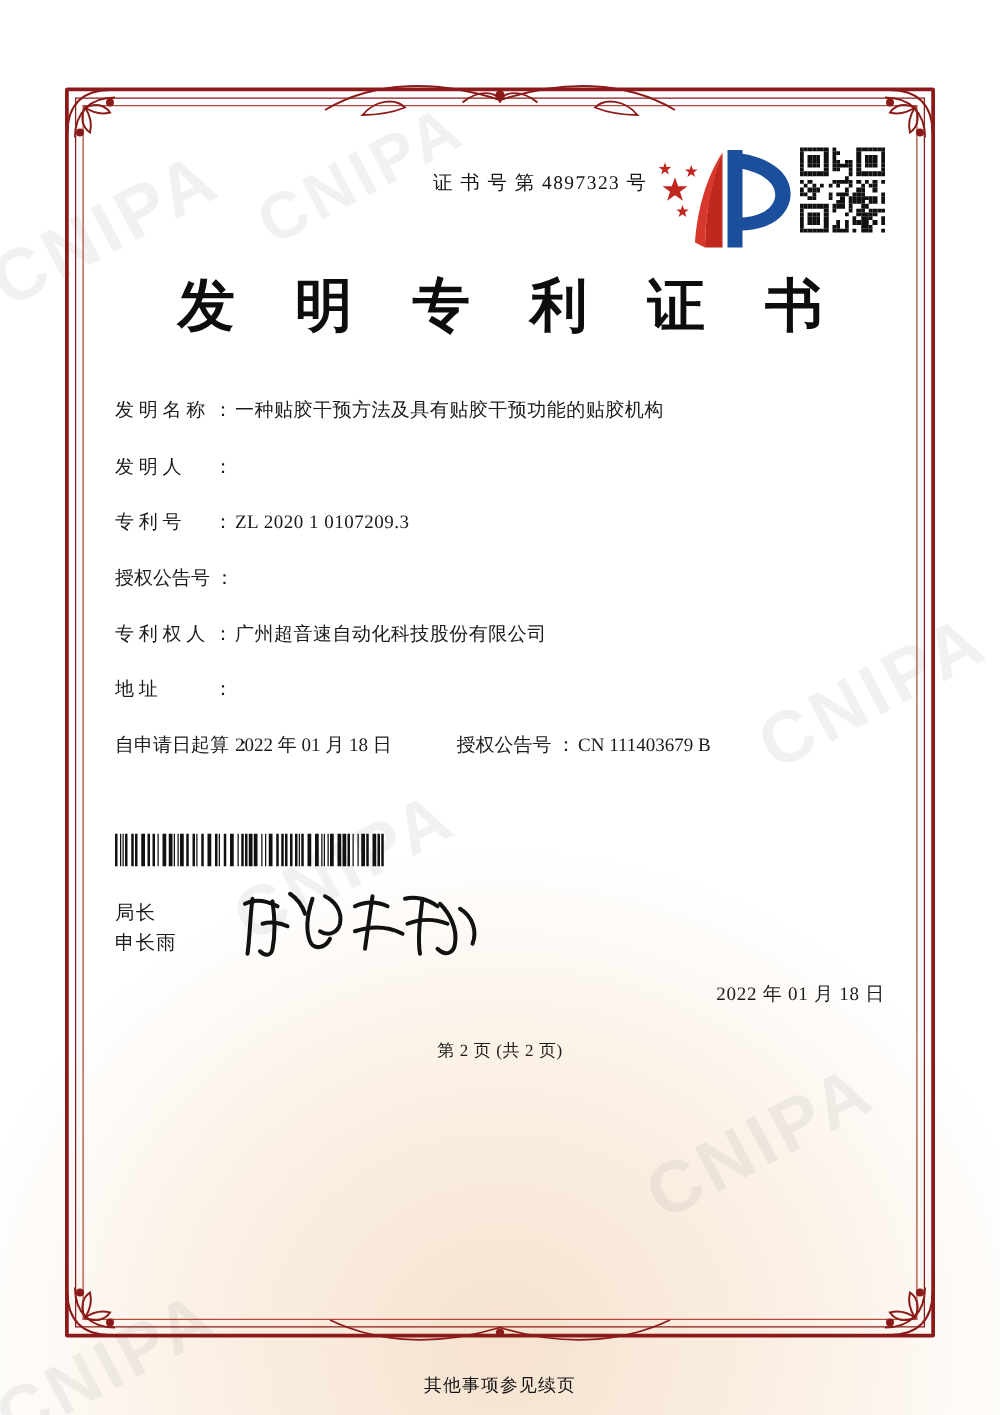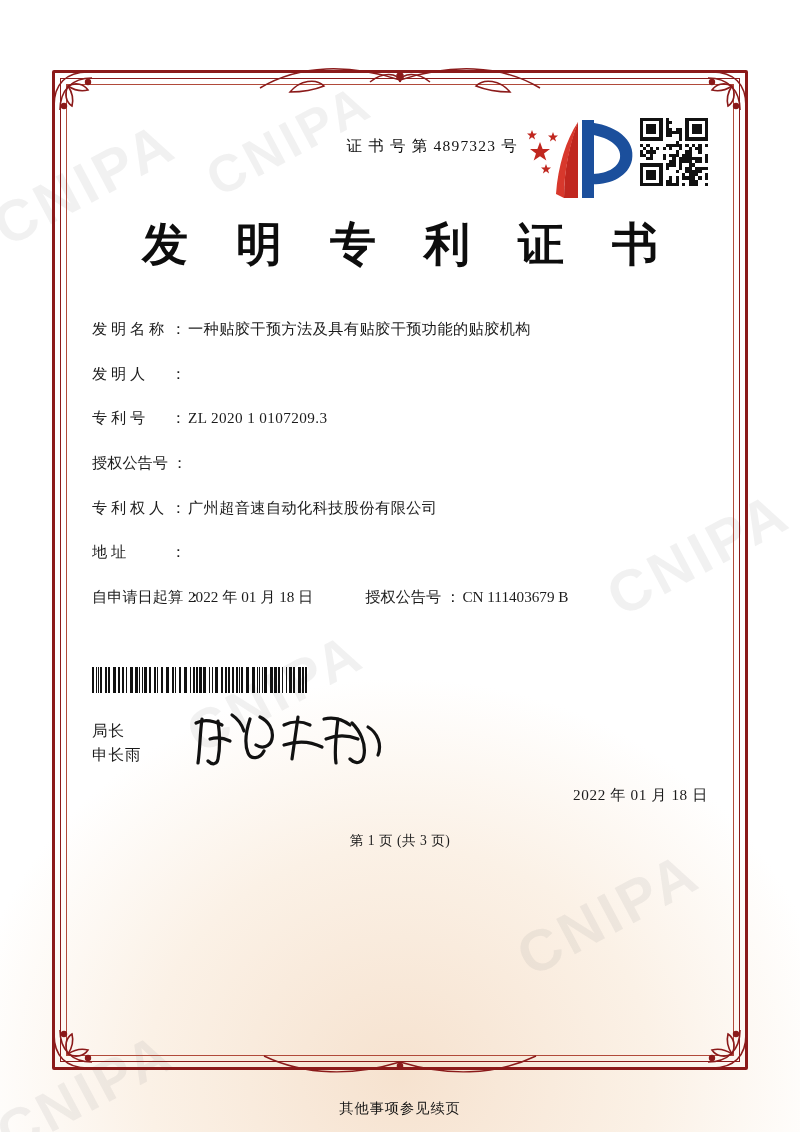--- a/index.html
+++ b/index.html
@@ -846,18 +846,18 @@
             <path d="M138 34 C148 30 160 30 170 34"></path>
             <path d="M164 18 C172 26 178 38 176 50 C175 58 168 60 162 54"></path>
             <path d="M180 22 C190 28 194 40 190 50"></path>
           </g>
         </svg>
       </div>
     </div>
 
     <div class="sign-date">2022 年 01 月 18 日</div>
 
-    <div class="page-no">第 1 页 (共 3 页)</div>
+    <div class="page-no">第 2 页 (共 2 页)</div>
 
   </div>
 
   <div class="footnote">其他事项参见续页</div>
 </div>
 
 </body></html>

